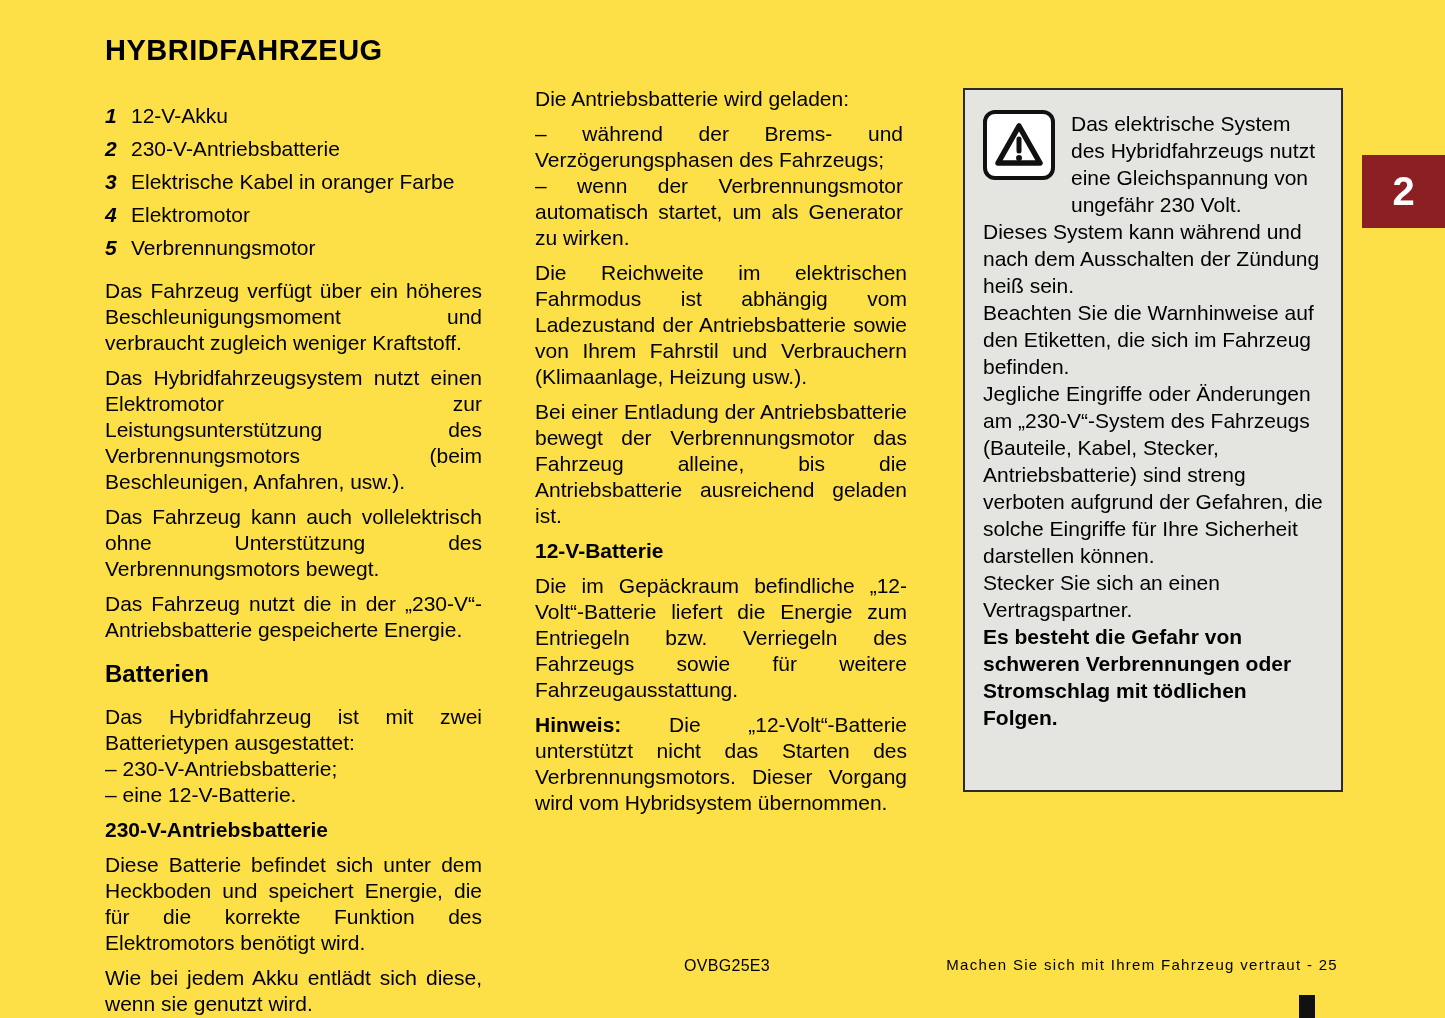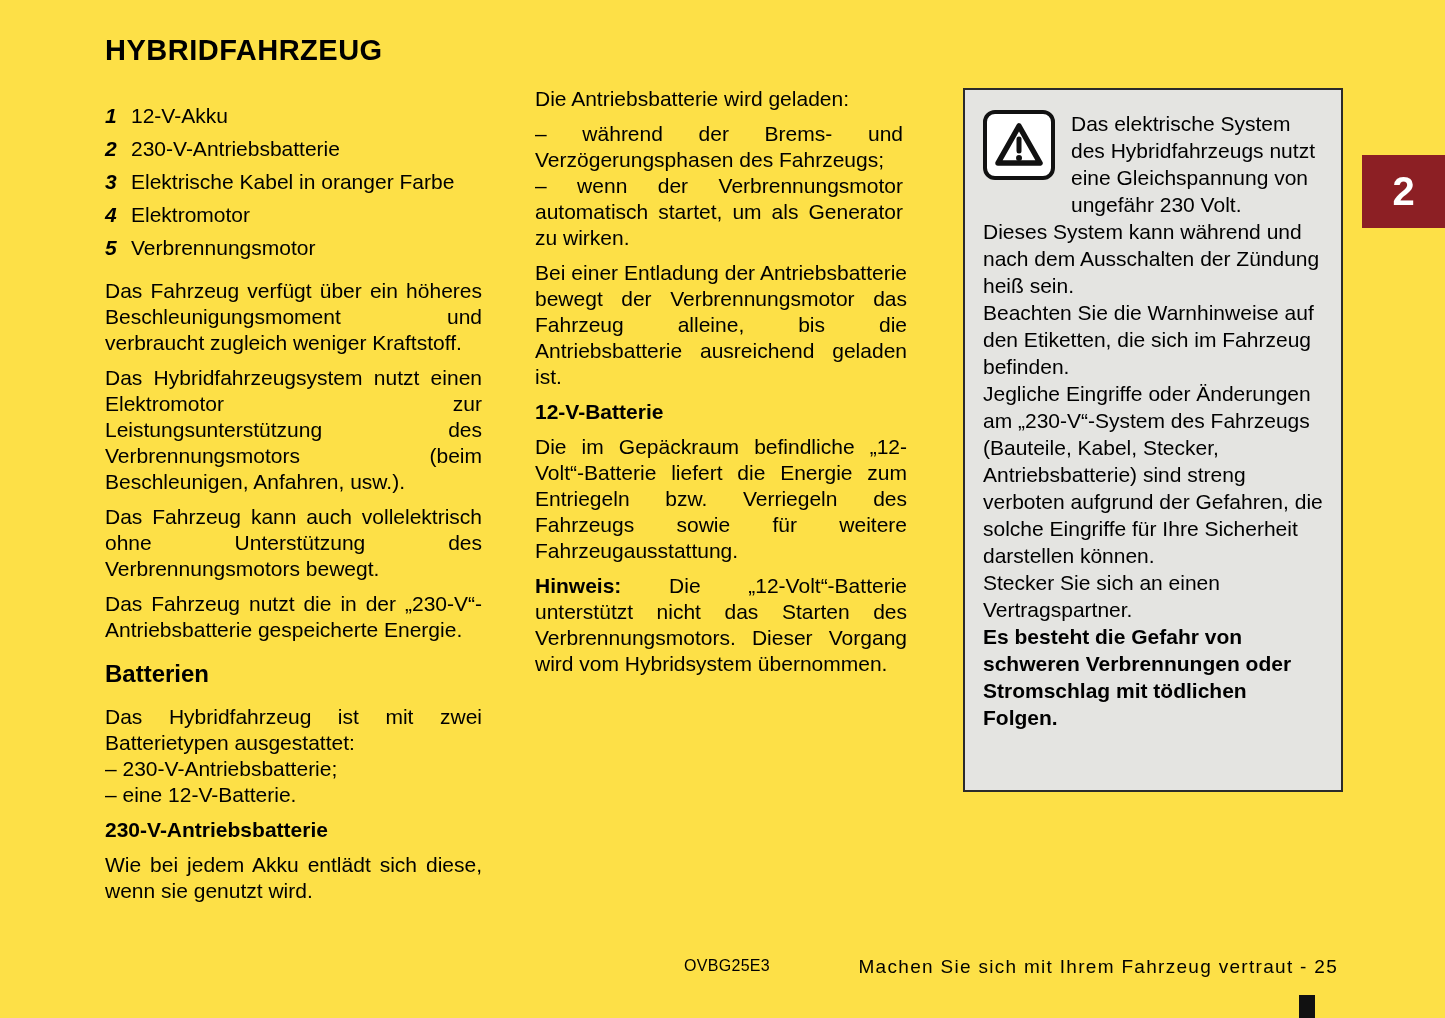--- a/index.html
+++ b/index.html
@@ -74,21 +74,21 @@
     color: #ffffff; font-size: 40px; font-weight: bold;
   }
 
   
   .footer-code {
     position: absolute; left: 684px; top: 957px;
     font-size: 16px; letter-spacing: 0.3px;
   }
   .footer-page {
     position: absolute; right: 107px; top: 956px;
-    font-size: 19px; letter-spacing: 1.3px;
+    font-size: 15px; letter-spacing: 1.3px;
     white-space: nowrap;
   }
   .corner-mark {
     position: absolute; left: 1299px; top: 995px;
     width: 16px; height: 23px;
     background: #111;
   }
 </style>
 </head>
 <body>
@@ -128,30 +128,32 @@
 
     <div class="h2">Batterien</div>
 
     <p class="para tight">Das Hybridfahrzeug ist mit zwei Batterietypen ausgestattet:</p>
     <div class="group">
       <p class="para tight">– 230-V-Antriebsbatterie;</p>
       <p class="para tight">– eine 12-V-Batterie.</p>
     </div>
 
     <div class="h3">230-V-Antriebsbatterie</div>
+    <p class="para">Diese Batterie befindet sich unter dem Heckboden und speichert Energie, die für die korrekte Funktion des Elektromotors benötigt wird.</p>
     <p class="para">Wie bei jedem Akku entlädt sich diese, wenn sie genutzt wird.</p>
   </div>
 
   <div class="col-mid">
     <p class="para">Die Antriebsbatterie wird geladen:</p>
     <div class="group">
       <p class="para tight">– während der Brems- und Verzögerungsphasen des Fahrzeugs;</p>
       <p class="para tight">– wenn der Verbrennungsmotor automatisch startet, um als Generator zu wirken.</p>
     </div>
 
+    <p class="para">Die Reichweite im elektrischen Fahrmodus ist abhängig vom Ladezustand der Antriebsbatterie sowie von Ihrem Fahrstil und Verbrauchern (Klimaanlage, Heizung usw.).</p>
     <p class="para">Bei einer Entladung der Antriebsbatterie bewegt der Verbrennungsmotor das Fahrzeug alleine, bis die Antriebsbatterie ausreichend geladen ist.</p>
 
     <div class="h3">12-V-Batterie</div>
 
     <p class="para">Die im Gepäckraum befindliche „12-Volt“-Batterie liefert die Energie zum Entriegeln bzw. Verriegeln des Fahrzeugs sowie für weitere Fahrzeugausstattung.</p>
 
     <p class="para"><span class="bold-inline">Hinweis:</span><span> Die „12-Volt“-Batterie unterstützt nicht das Starten des Verbrennungsmotors. Dieser Vorgang wird vom Hybridsystem übernommen.</span></p>
   </div>
 
   <div class="warning-box" style="background: rgb(228, 228, 225); border-color: rgb(43, 43, 43);">

